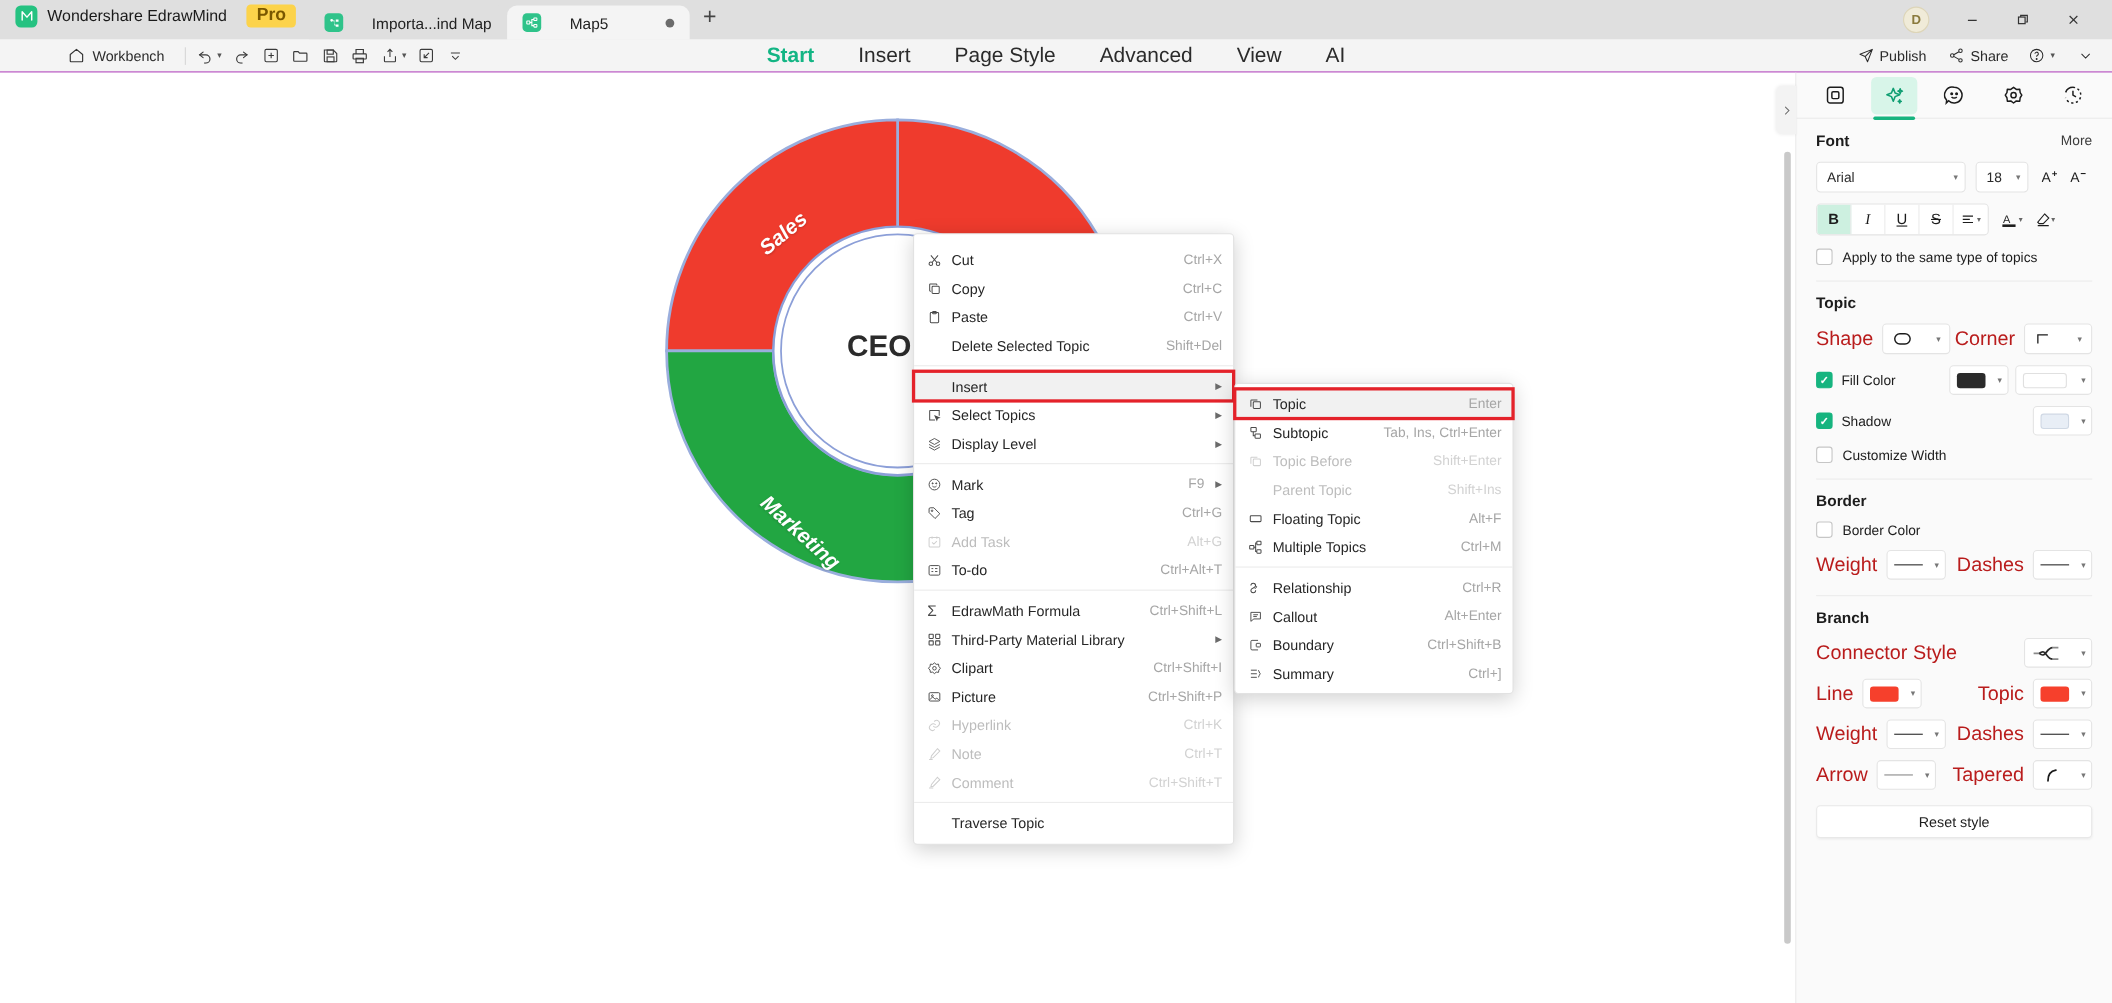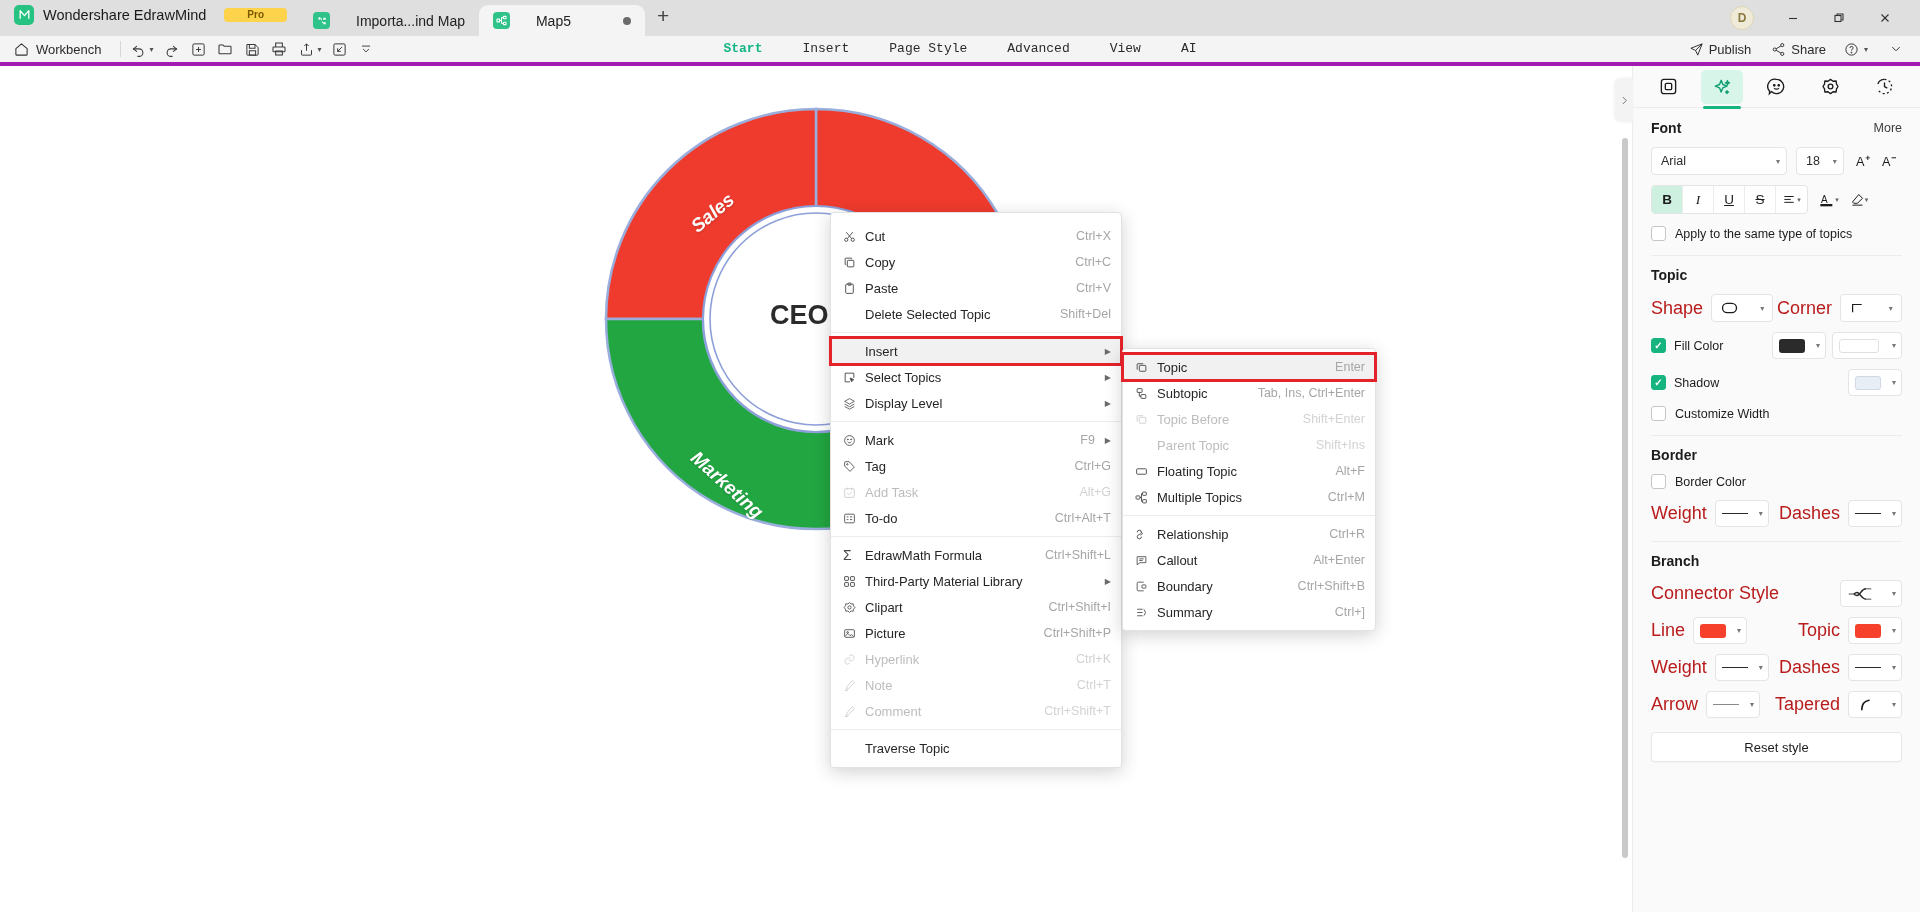--- a/index.html
+++ b/index.html
@@ -22,22 +22,22 @@
     display: flex; align-items: center; gap: 9px;
     padding: 0 12px 7px 14px; height: 36px; align-self: center;
   }
   .brand-logo {
     width: 20px; height: 20px; border-radius: 5px; background: #25c281;
     display: flex; align-items: center; justify-content: center;
     color: #fff; font-size: 13px; font-weight: bold;
   }
   .brand-name { font-size: 14.5px; color: #1a1a1a; }
   .pro-badge {
-    background: #fcd34b; color: #7a5800; font-size: 10px;
-    border-radius: 4px; padding: 1px 23px 2px; margin-left: 9px;
+    background: #fcd34b; color: #7a5800; font-size: 16px;
+    border-radius: 4px; padding: 1px 9px 2px; margin-left: 9px;
     font-weight: 600;
   }
   .doc-tabs { display: flex; align-items: flex-end; height: 36px; }
   .doc-tab {
     display: flex; align-items: center; gap: 26px;
     height: 31px; padding: 0 14px 0 14px; min-width: 150px;
     border-radius: 9px 9px 0 0; font-size: 14px; color: #222;
     position: relative; cursor: default;
   }
   .doc-tab.inactive { background: #dfdfdf; }
@@ -68,42 +68,43 @@
   }
   .win-btn {
     width: 42px; height: 32px; display: flex; align-items: center;
     justify-content: center; color: #333; font-size: 14px; cursor: pointer;
   }
 
   
   .menubar {
     position: absolute; top: 36px; left: 0; width: 1920px; height: 30px;
     background: #f4f4f4; display: flex; align-items: center;
-    border-bottom: 4px solid #a21caf;
+    border-bottom: 1px solid #a21caf;
+    padding-left: 48px;
   }
   .wb {
     display: flex; align-items: center; gap: 7px;
     padding: 0 13px 0 14px; font-size: 13px; color: #2b2b2b;
     cursor: pointer;
   }
   .qsep { width: 1px; height: 16px; background: #d6d6d6; margin: 0 5px; }
   .qa-group { display: flex; align-items: center; gap: 2px; }
   .qa {
     width: 25px; height: 24px; display: flex; align-items: center;
     justify-content: center; cursor: pointer; color: #3a3a3a;
   }
   .qa-caret { font-size: 8px; color: #555; margin-left: -3px; margin-right: 3px; cursor: pointer; }
 
   .ribbon-tabs {
     position: absolute; left: 50%; transform: translateX(-50%);
     display: flex; align-items: center; gap: 40px; height: 30px;
   }
   .rtab {
-    font-size: 13px; color: #2b2b2b; cursor: pointer;
-    line-height: 30px; position: relative; font-family: Liberation Mono, monospace;
+    font-size: 19px; color: #2b2b2b; cursor: pointer;
+    line-height: 30px; position: relative;
   }
   .rtab.active { color: #13b584; font-weight: 600; }
 
   .menubar-right {
     margin-left: auto; display: flex; align-items: center;
     gap: 7px; padding-right: 14px; font-size: 13px; color: #2b2b2b;
   }
   .mr-item { display: flex; align-items: center; gap: 5px; cursor: pointer; padding: 0 3px; }
 
   

